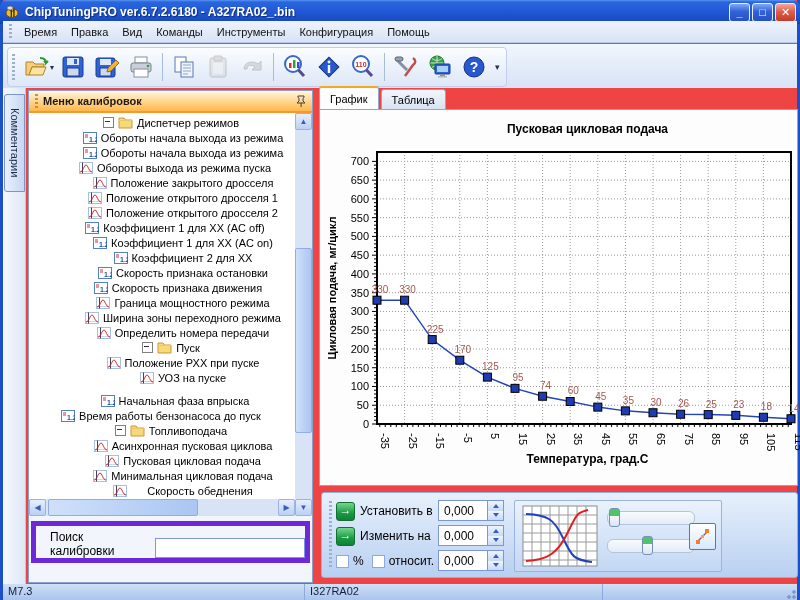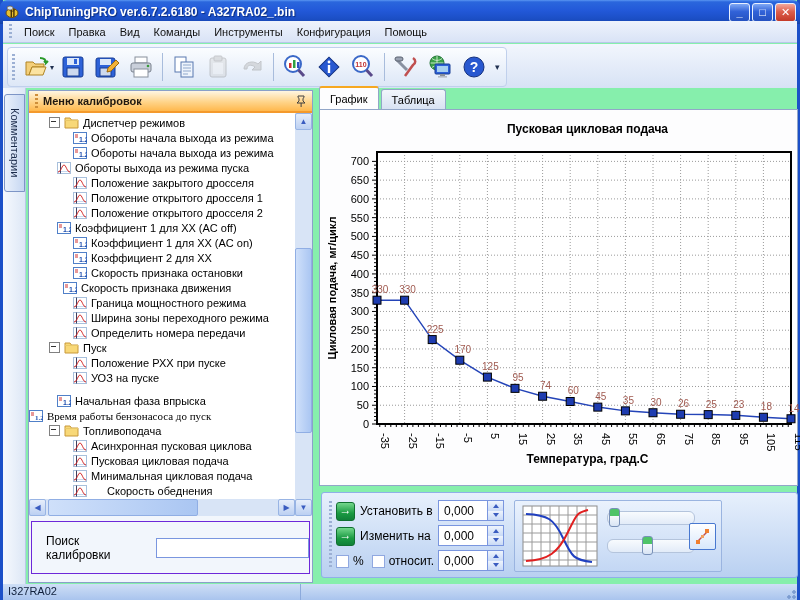--- a/index.html
+++ b/index.html
@@ -1,17 +1,17 @@
 <!DOCTYPE html>
 <html><head>
 <meta charset="utf-8">
 <style>
   html,body{margin:0;padding:0;width:800px;height:600px;overflow:hidden;
     font-family:"Liberation Sans","DejaVu Sans",sans-serif;font-size:11px;}
-  #win{position:relative;width:800px;height:600px;background:#86efac;
+  #win{position:relative;width:800px;height:600px;background:#ef4444;
     border-left:3px solid #1c50c8;border-right:3px solid #1c50c8;border-bottom:3px solid #1c50c8;
     box-sizing:border-box;}
   
   #titlebar{position:absolute;left:-3px;top:0;width:800px;height:24px;
     background:linear-gradient(180deg,#5a96f2 0%,#2a66dd 8%,#2258d8 45%,#1b4ec4 80%,#1443a6 100%);
     border-radius:7px 7px 0 0;display:flex;align-items:center;padding:0 4px;box-sizing:border-box;}
   #titlebar .title{color:#fff;font-weight:bold;font-size:12px;margin-left:5px;
     text-shadow:1px 1px 1px #0a2c7c;white-space:nowrap;flex:1;}
   .winbtn{width:21px;height:19px;border-radius:3px;margin-left:2px;display:flex;align-items:center;
     justify-content:center;color:#fff;font-weight:bold;font-size:11px;box-sizing:border-box;
@@ -45,36 +45,36 @@
   
   #leftpanel{position:absolute;left:25px;top:90px;width:285px;height:493px;
     background:#f2f6fc;border:1px solid #8aa0c8;box-sizing:border-box;}
   #lp-header{position:absolute;left:0;top:0;width:100%;height:22px;
     background:linear-gradient(180deg,#fff6e2,#ffd489 55%,#ffb84d);
     border-bottom:2px solid #f49a2c;display:flex;align-items:center;box-sizing:border-box;padding:0 4px;}
   #lp-header .grip{background:repeating-linear-gradient(180deg,#cf8f3a 0 2px,transparent 2px 4px);}
   #lp-header .cap{font-weight:bold;color:#201810;flex:1;}
   #tree-area{position:absolute;left:0;top:22px;width:283px;height:403px;background:#fff;overflow:hidden;}
   #tree{position:absolute;left:0;top:2px;width:264px;}
-  .tree-row{height:15px;display:flex;align-items:center;white-space:nowrap;overflow:hidden;color:#000;}
+  .tree-row{height:15px;display:flex;align-items:center;white-space:nowrap;overflow:hidden;color:#000;justify-content:center;}
   .tree-row .lbl{margin-left:4px;}
   .expander{width:9px;height:9px;border:1px solid #808080;background:#fff;position:relative;
     margin-right:4px;flex:0 0 auto;}
   .expander::after{content:"";position:absolute;left:1px;top:3px;width:5px;height:1px;background:#333;}
   .ticon{flex:0 0 auto;}
   
   .sb-v{position:absolute;right:0;top:22px;width:17px;height:403px;background:#d8e4f6;}
   .sb-h{position:absolute;left:0;top:408px;width:266px;height:17px;background:#d8e4f6;}
   .sb-btn{position:absolute;width:17px;height:17px;background:linear-gradient(180deg,#e6eefb,#bcd0f2);
     border:1px solid #98b4e4;border-radius:2px;box-sizing:border-box;color:#3a5cc0;font-size:8px;
     display:flex;align-items:center;justify-content:center;}
   .sb-thumb{position:absolute;background:linear-gradient(90deg,#cfe0fa,#aac6f2);
     border:1px solid #90aee4;border-radius:2px;box-sizing:border-box;}
-  #search-panel{position:absolute;left:2px;top:430px;width:279px;height:53px;
-    background:#f2f6fc;border:1px solid #6d28d9;display:flex;align-items:center;box-sizing:border-box;}
+  #search-panel{position:absolute;left:2px;top:430px;width:279px;height:42px;
+    background:#f2f6fc;border:5px solid #6d28d9;display:flex;align-items:flex-end;box-sizing:border-box;}
   #search-panel .lbl{margin-left:14px;color:#000;font-size:12px;}
   #search-input{margin-left:12px;width:158px;height:20px;border:1px solid #7a96df;background:#fff;
     box-sizing:border-box;font:inherit;padding:0 3px;}
   
   #tabs{position:absolute;left:316px;top:88px;height:21px;display:flex;align-items:flex-end;}
   .tab{height:19px;padding:0 10px;display:flex;align-items:center;border:1px solid #92a6c8;
     border-bottom:none;border-radius:3px 3px 0 0;margin-right:2px;color:#000;
     background:linear-gradient(180deg,#f2f6fc,#d8e2f2);}
   .tab.active{height:21px;background:#fdfdfe;border-top:2px solid #f6a821;font-weight:normal;}
   #tabcontent{position:absolute;left:316px;top:109px;width:479px;height:377px;background:#fdfdfe;
@@ -141,21 +141,21 @@
     </svg>
     <span class="title">ChipTuningPRO ver.6.7.2.6180 - A327RA02_.bin</span>
     <div class="winbtn">_</div>
     <div class="winbtn">□</div>
     <div class="winbtn close">✕</div>
   </div>
 
   <div id="menubar">
     <div class="grip"></div>
     <div id="menu-items" style="display:flex;">
-        <div class="menu-item">Поиск</div>
+        <div class="menu-item">Время</div>
         <div class="menu-item">Правка</div>
         <div class="menu-item">Вид</div>
         <div class="menu-item">Команды</div>
         <div class="menu-item">Инструменты</div>
         <div class="menu-item">Конфигурация</div>
         <div class="menu-item">Помощь</div>
       </div>
   </div>
 
   <div id="toolbar">
@@ -436,21 +436,21 @@
             <span class="lbl">УОЗ на пуске</span>
           </div>
           <div class="tree-row" style="padding-left: 28px; margin-top: 8px;">
             <svg class="ticon" width="14" height="12" viewBox="0 0 14 12">
               <rect x="0.5" y="0.5" width="13" height="11" fill="#fff" stroke="#5080c8"></rect>
               <path d="M2 3h3M2 5h3" stroke="#d03030"></path>
               <text x="6" y="9.5" font-size="7" fill="#2050b0" font-weight="bold">1.2</text>
             </svg>
             <span class="lbl">Начальная фаза впрыска</span>
           </div>
-          <div class="tree-row" style=" font-family: Liberation Serif, serif;">
+          <div class="tree-row" style="">
             <svg class="ticon" width="14" height="12" viewBox="0 0 14 12">
               <rect x="0.5" y="0.5" width="13" height="11" fill="#fff" stroke="#5080c8"></rect>
               <path d="M2 3h3M2 5h3" stroke="#d03030"></path>
               <text x="6" y="9.5" font-size="7" fill="#2050b0" font-weight="bold">1.2</text>
             </svg>
             <span class="lbl">Время работы бензонасоса до пуск</span>
           </div>
           <div class="tree-row" style="padding-left: 20px;">
             <span class="expander"></span>
             <svg class="ticon" width="15" height="13" viewBox="0 0 15 13">
@@ -838,19 +838,20 @@
           <path d="M3 14 L14 3" stroke="#c05050" stroke-width="1.5"></path>
           <rect x="2" y="12" width="4" height="4" fill="#f08030"></rect>
           <rect x="11" y="1" width="4" height="4" fill="#f08030"></rect>
           <rect x="7" y="7" width="3" height="3" fill="#f0a060"></rect>
         </svg>
       </div>
     </div>
   </div>
 
   <div id="statusbar">
+    <div class="status-sec s0">М7.3</div>
     <div class="status-sec s1">I327RA02</div>
     <div class="status-sec s2">
         <div id="szgrip"></div>
       </div>
   </div>
 
 </div>
 
 </body></html>

